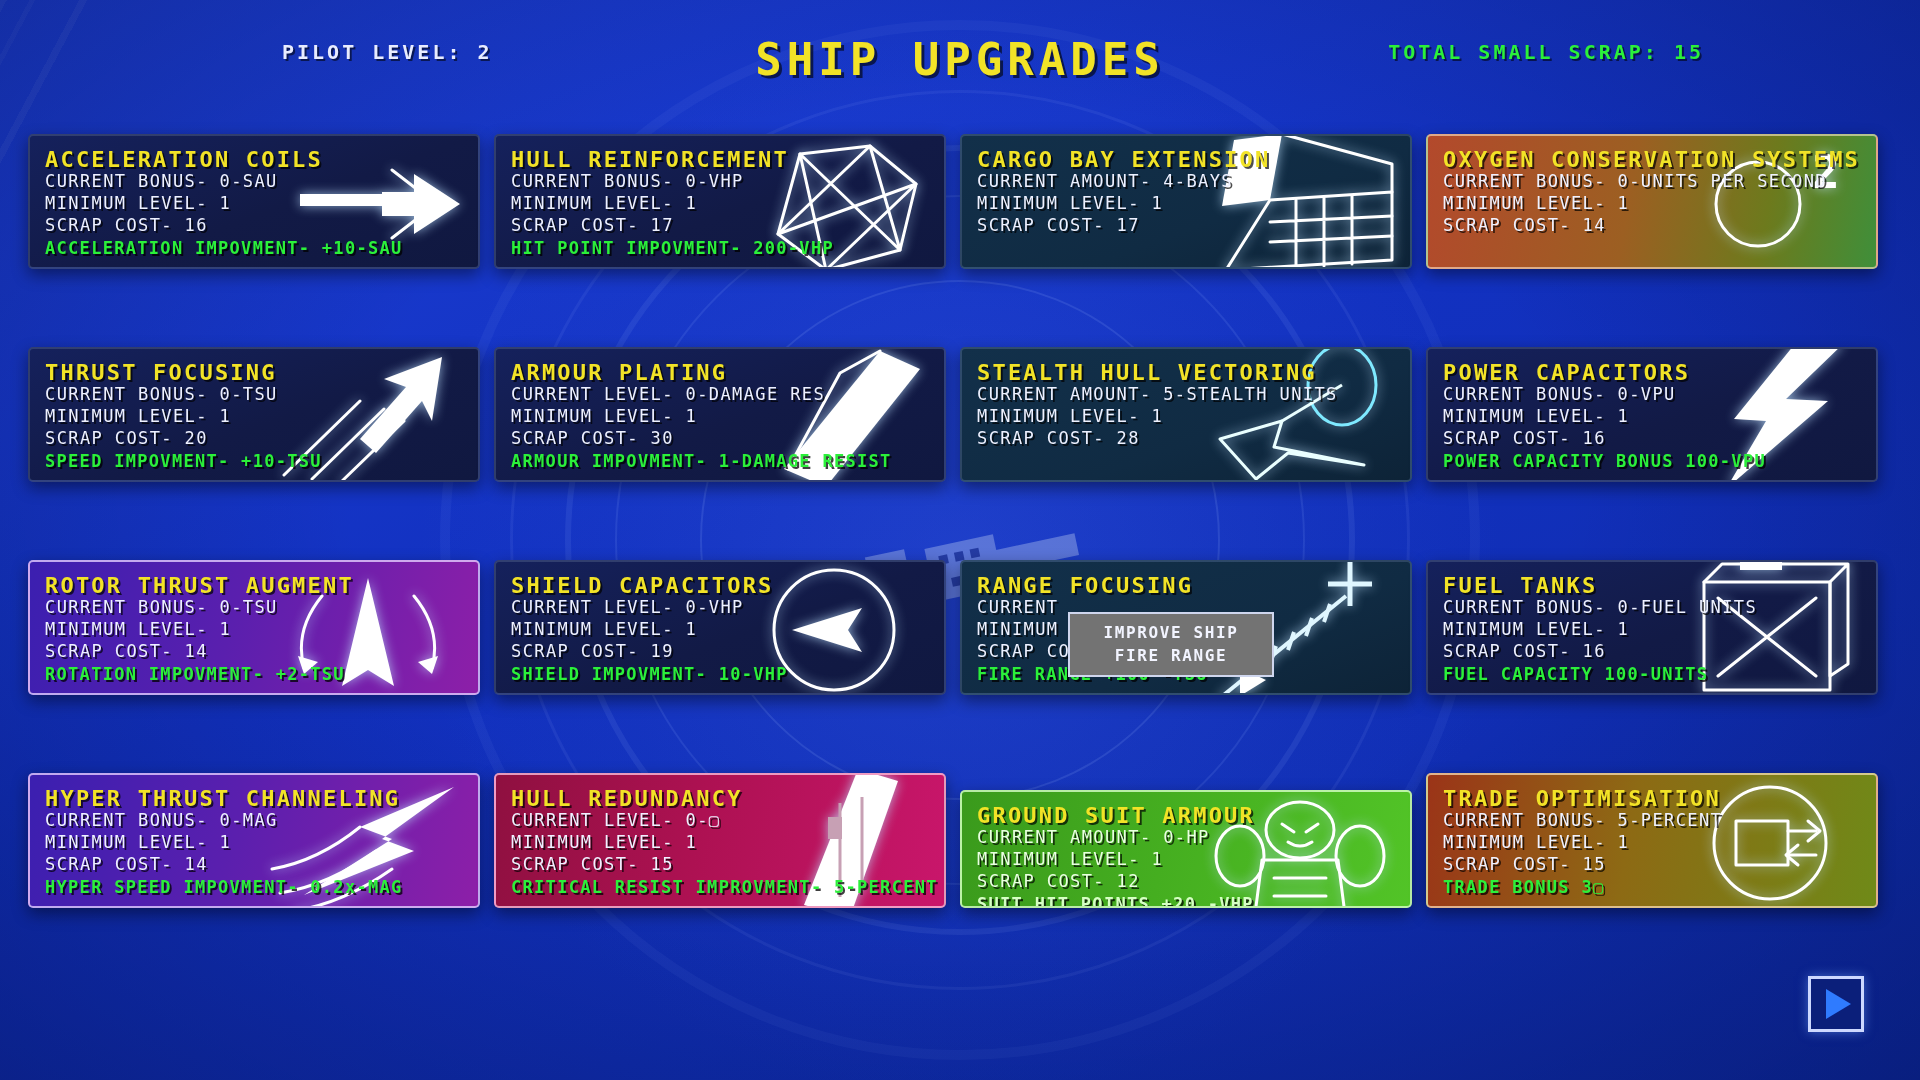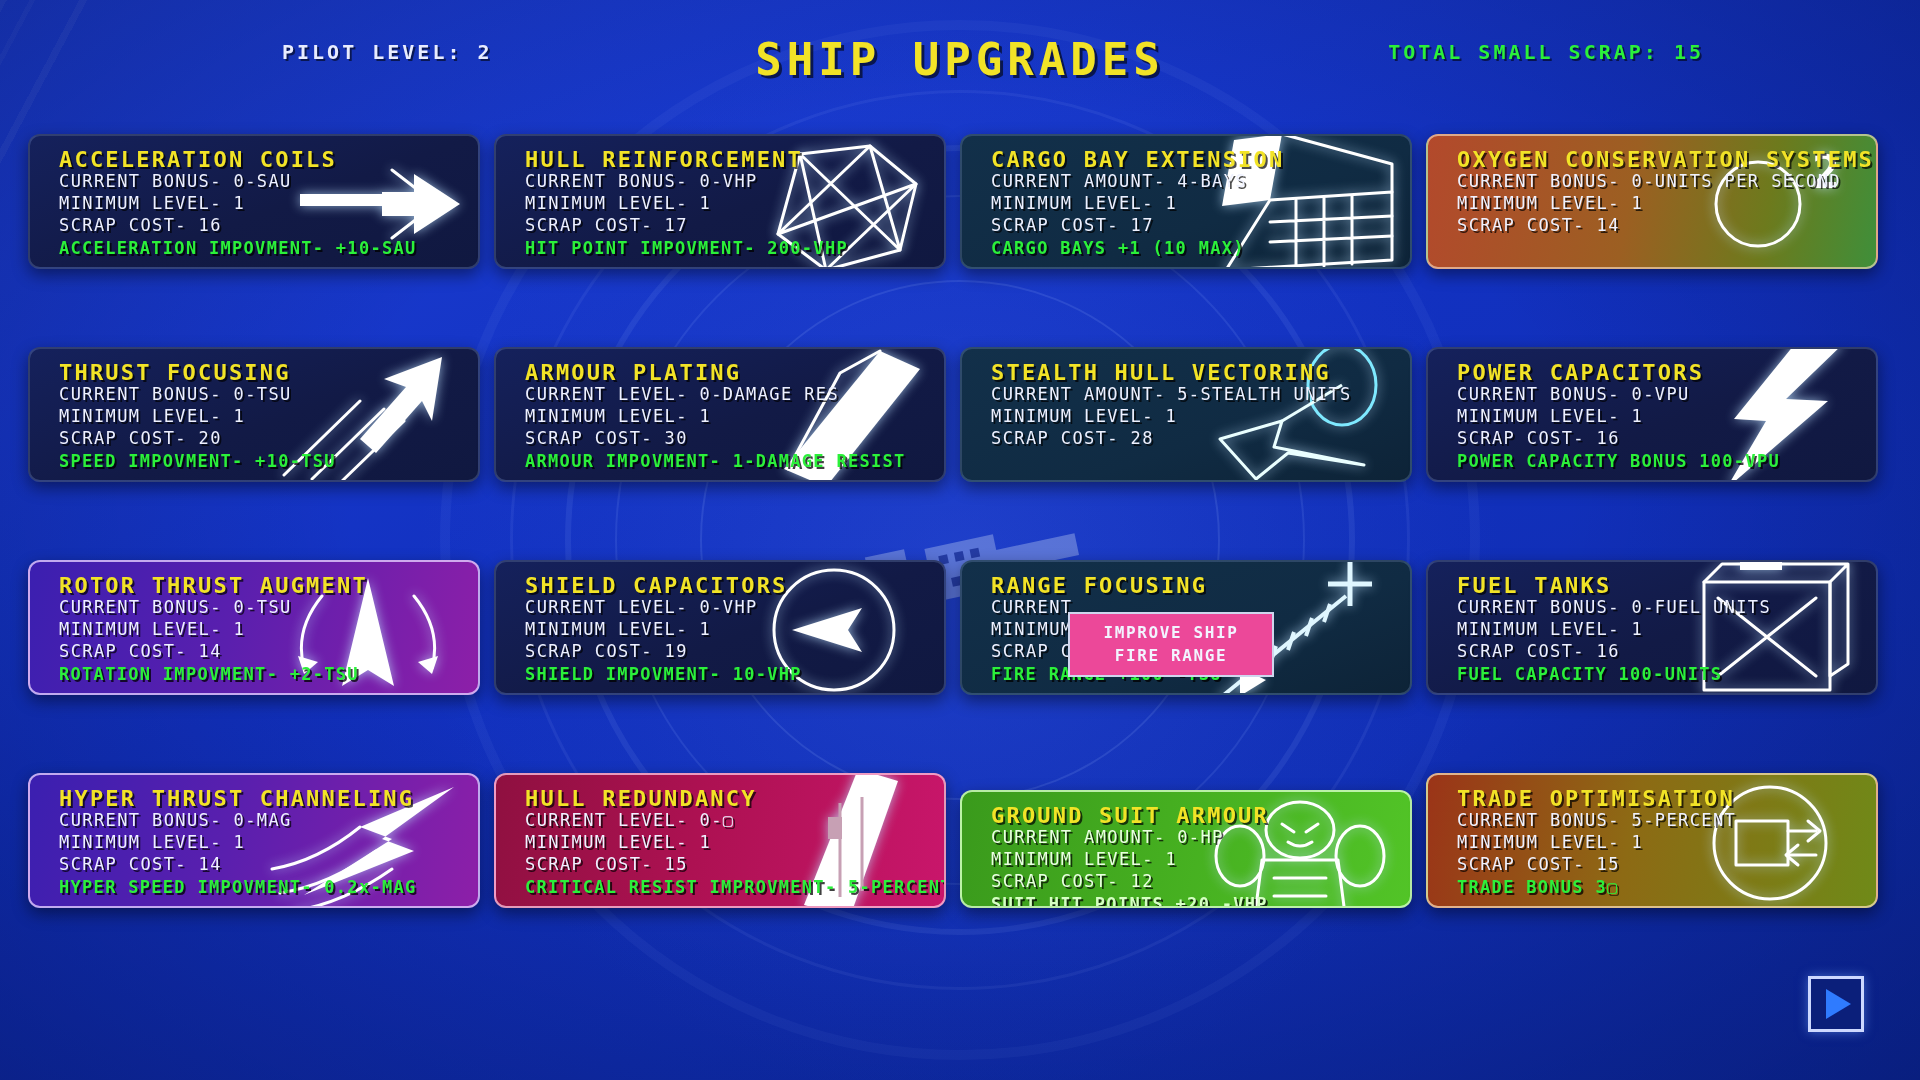--- a/index.html
+++ b/index.html
@@ -63,23 +63,23 @@
     position:relative; z-index:2;
     display:grid;
     grid-template-columns:repeat(4, 452px);
     grid-auto-rows:135px;
     gap:78px 14px;
     padding:0 28px;
     margin-top:42px;
   }
   .card {
     position:relative; overflow:hidden;
-    border-radius:12px;
+    border-radius:5px;
     border:2px solid rgba(160,190,255,0.22);
-    padding:13px 0 0 29px;
+    padding:13px 0 0 15px;
     box-shadow:0 6px 16px rgba(0,0,6,0.45);
   }
   .card .txt { position:relative; z-index:3; }
   .card .title {
     font-size:22px; font-weight:bold; color:#f2e327; letter-spacing:2.2px;
     text-shadow:2px 2px 0 rgba(0,0,0,0.7); line-height:1.0; white-space:nowrap;
   }
   .card .line {
     font-size:17px; color:#eef1ff; letter-spacing:1.4px;
     text-shadow:2px 2px 0 rgba(0,0,0,0.7); line-height:1.28; white-space:nowrap;
@@ -110,21 +110,21 @@
   .sk-olive  { background:linear-gradient(100deg,#9b3418 0%, #8d6a14 45%, #6f8a18 100%);
                border-color:rgba(255,230,190,0.7); }
   .card.sk-green .line, .card.sk-green .bonus { color:#eaffe2; }
   .card.sk-green .bonus { color:#d6ffc4; }
 
   
   #tooltip {
     position:absolute; z-index:12;
     left:1068px; top:612px;
     width:206px;
-    background:#ec4899;
+    background:#737373;
     border:2px solid #cfd6ee;
     padding:7px 6px 8px;
     text-align:center;
   }
   #tooltip div {
     font-size:16px; color:#f2f4ff; letter-spacing:1.6px; line-height:1.45;
     font-weight:bold;
   }
 
   
@@ -218,21 +218,20 @@
           <path d="M38 10 L86 4 L74 70 L26 76 Z" fill="#fff"></path>
           <path d="M74 70 L196 62 L196 130 L30 140 Z" stroke="#ffffff" fill="none" stroke-width="3" stroke-linejoin="round" stroke-linecap="round"></path>
           <path d="M74 92 L196 86 M74 112 L196 106 M100 70 L100 138 M128 68 L128 136 M156 66 L156 134" stroke="#ffffff" fill="none" stroke-width="3" stroke-linejoin="round" stroke-linecap="round"></path>
           <path d="M86 4 L196 34 L196 62" stroke="#ffffff" fill="none" stroke-width="3" stroke-linejoin="round" stroke-linecap="round"></path>
         </svg></div>
       <div class="txt">
         <div class="title">CARGO BAY EXTENSION</div>
         <div class="line">CURRENT AMOUNT- 4-BAYS</div>
         <div class="line">MINIMUM LEVEL- 1</div>
         <div class="line">SCRAP COST- 17</div>
-        <div class="bonus">CARGO BAYS +1 (10 MAX)</div>
       </div>
     </div>
     <div class="card sk-orange">
       <div class="art"><svg viewBox="0 0 210 148">
           <circle cx="96" cy="74" r="42" stroke="#ffffff" fill="none" stroke-width="3" stroke-linejoin="round" stroke-linecap="round"></circle>
           <text x="150" y="58" font-family="DejaVu Sans Mono,monospace" font-size="46" font-weight="bold" fill="#fff">2</text>
         </svg></div>
       <div class="txt">
         <div class="title">OXYGEN CONSERVATION SYSTEMS</div>
         <div class="line">CURRENT BONUS- 0-UNITS PER SECOND</div>

